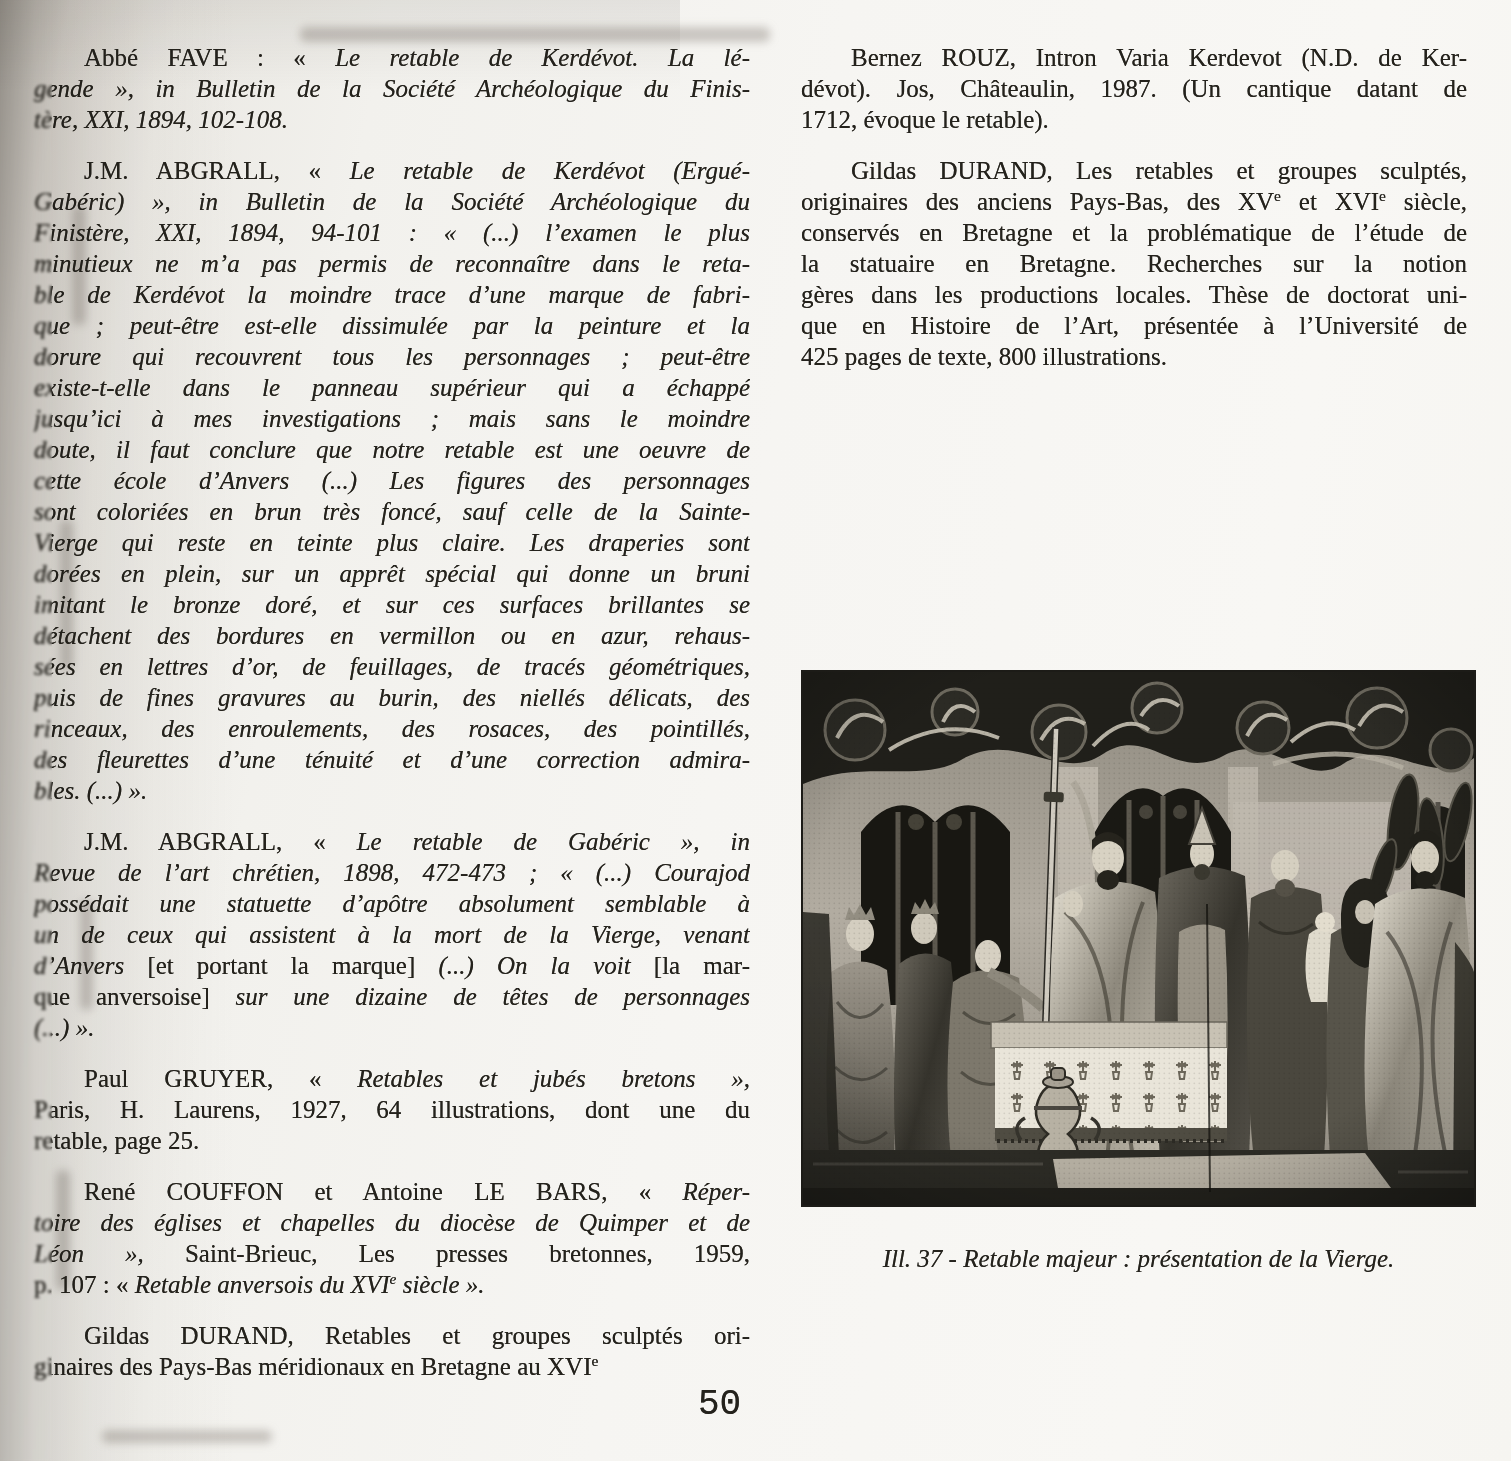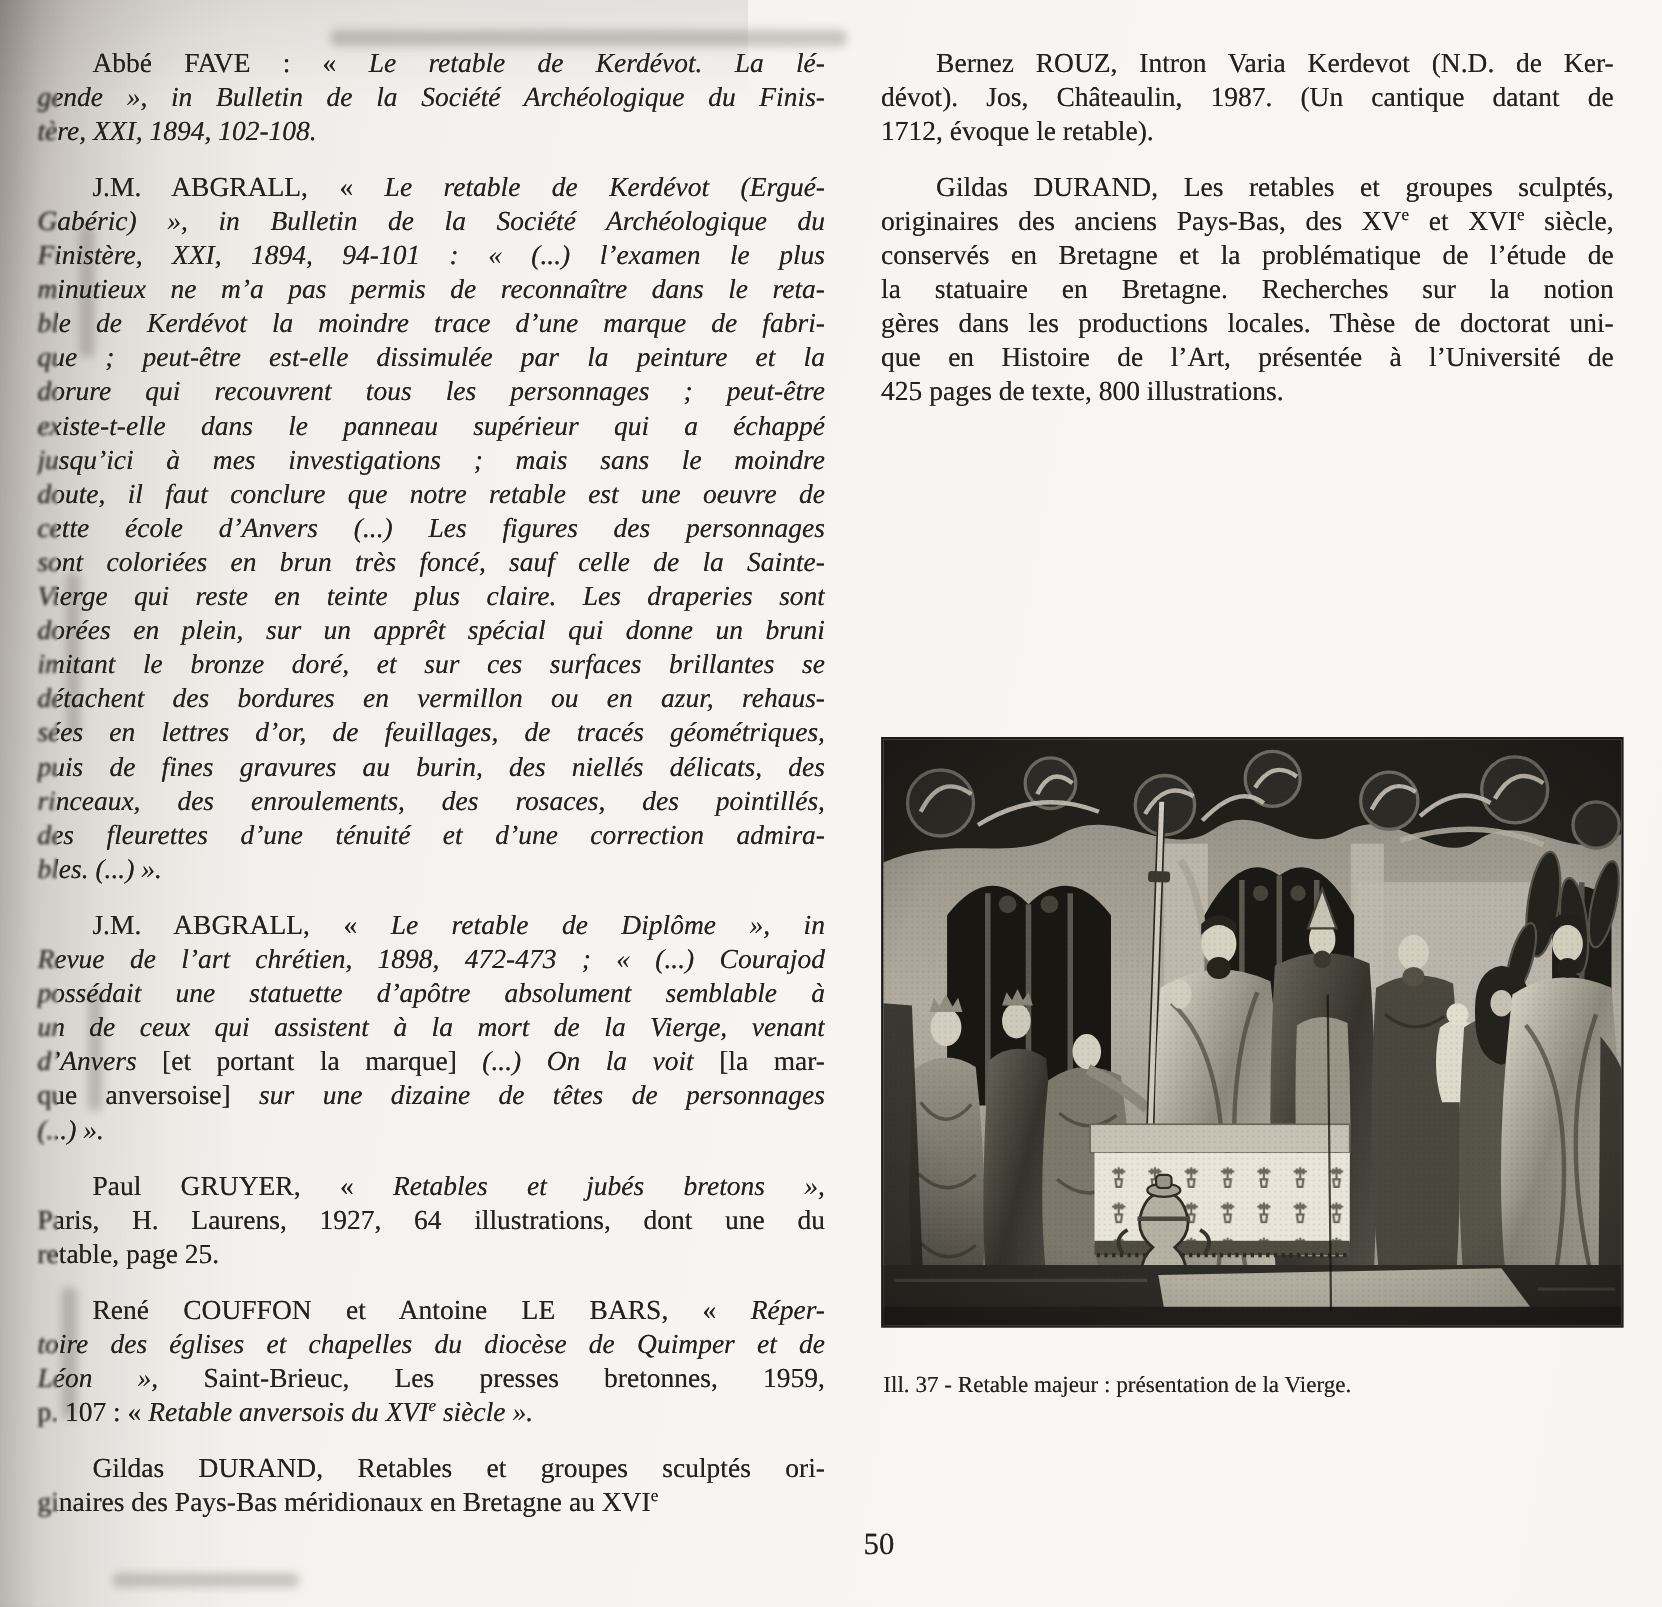--- a/index.html
+++ b/index.html
@@ -52,27 +52,28 @@
 
   .photo{
     position:absolute;left:803px;top:672px;width:671px;height:533px;margin:0;z-index:2;
     outline:2px solid #1c1b17;
     box-shadow:0 0 0 1px rgba(28,27,23,.4);
     background:#9a958b;
   }
   .photo svg{display:block;}
   .caption{
     position:absolute;left:803px;top:1243px;width:671px;z-index:2;
-    font-size:21px;line-height:31px;
+    text-align:center;font-style:italic;font-size:25px;line-height:31px;
     text-shadow:0 0 .6px rgba(36,34,28,.7);
   }
   .pageno{
     position:absolute;left:698px;top:1388px;width:115px;z-index:2;
-    text-align:right;font-size:28px;line-height:34px;
+    text-align:left;font-size:36px;line-height:34px;
     text-shadow:0 0 .6px rgba(36,34,28,.7);
+    font-family:Liberation Mono, monospace;
   }
 </style>
 </head>
 <body>
 
 <div class="page">
 
   <div class="ghost" style="left:300px;top:27px;width:470px;height:15px;"></div>
   <div class="ghost" style="left:72px;top:205px;width:14px;height:120px;"></div>
   <div class="ghost" style="left:60px;top:520px;width:13px;height:150px;"></div>
@@ -103,21 +104,21 @@
         <div class="line"><span class="it">dorées en plein, sur un apprêt spécial qui donne un bruni</span></div>
         <div class="line"><span class="it">imitant le bronze doré, et sur ces surfaces brillantes se</span></div>
         <div class="line"><span class="it">détachent des bordures en vermillon ou en azur, rehaus-</span></div>
         <div class="line"><span class="it">sées en lettres d’or, de feuillages, de tracés géométriques,</span></div>
         <div class="line"><span class="it">puis de fines gravures au burin, des niellés délicats, des</span></div>
         <div class="line"><span class="it">rinceaux, des enroulements, des rosaces, des pointillés,</span></div>
         <div class="line"><span class="it">des fleurettes d’une ténuité et d’une correction admira-</span></div>
         <div class="line last"><span class="it">bles. (...) ».</span></div>
       </div>
       <div class="para">
-        <div class="line indent"><span>J.M. ABGRALL, « </span><span class="it">Le retable de Diplôme », in</span></div>
+        <div class="line indent"><span>J.M. ABGRALL, « </span><span class="it">Le retable de Gabéric », in</span></div>
         <div class="line"><span class="it">Revue de l’art chrétien, 1898, 472-473 ; « (...) Courajod</span></div>
         <div class="line"><span class="it">possédait une statuette d’apôtre absolument semblable à</span></div>
         <div class="line"><span class="it">un de ceux qui assistent à la mort de la Vierge, venant</span></div>
         <div class="line"><span class="it">d’Anvers </span><span>[et portant la marque] </span><span class="it">(...) On la voit </span><span>[la mar-</span></div>
         <div class="line"><span>que anversoise] </span><span class="it">sur une dizaine de têtes de personnages</span></div>
         <div class="line last"><span class="it">(...) ».</span></div>
       </div>
       <div class="para">
         <div class="line indent"><span>Paul GRUYER, « </span><span class="it">Retables et jubés bretons »,</span></div>
         <div class="line"><span>Paris, H. Laurens, 1927, 64 illustrations, dont une du</span></div>

